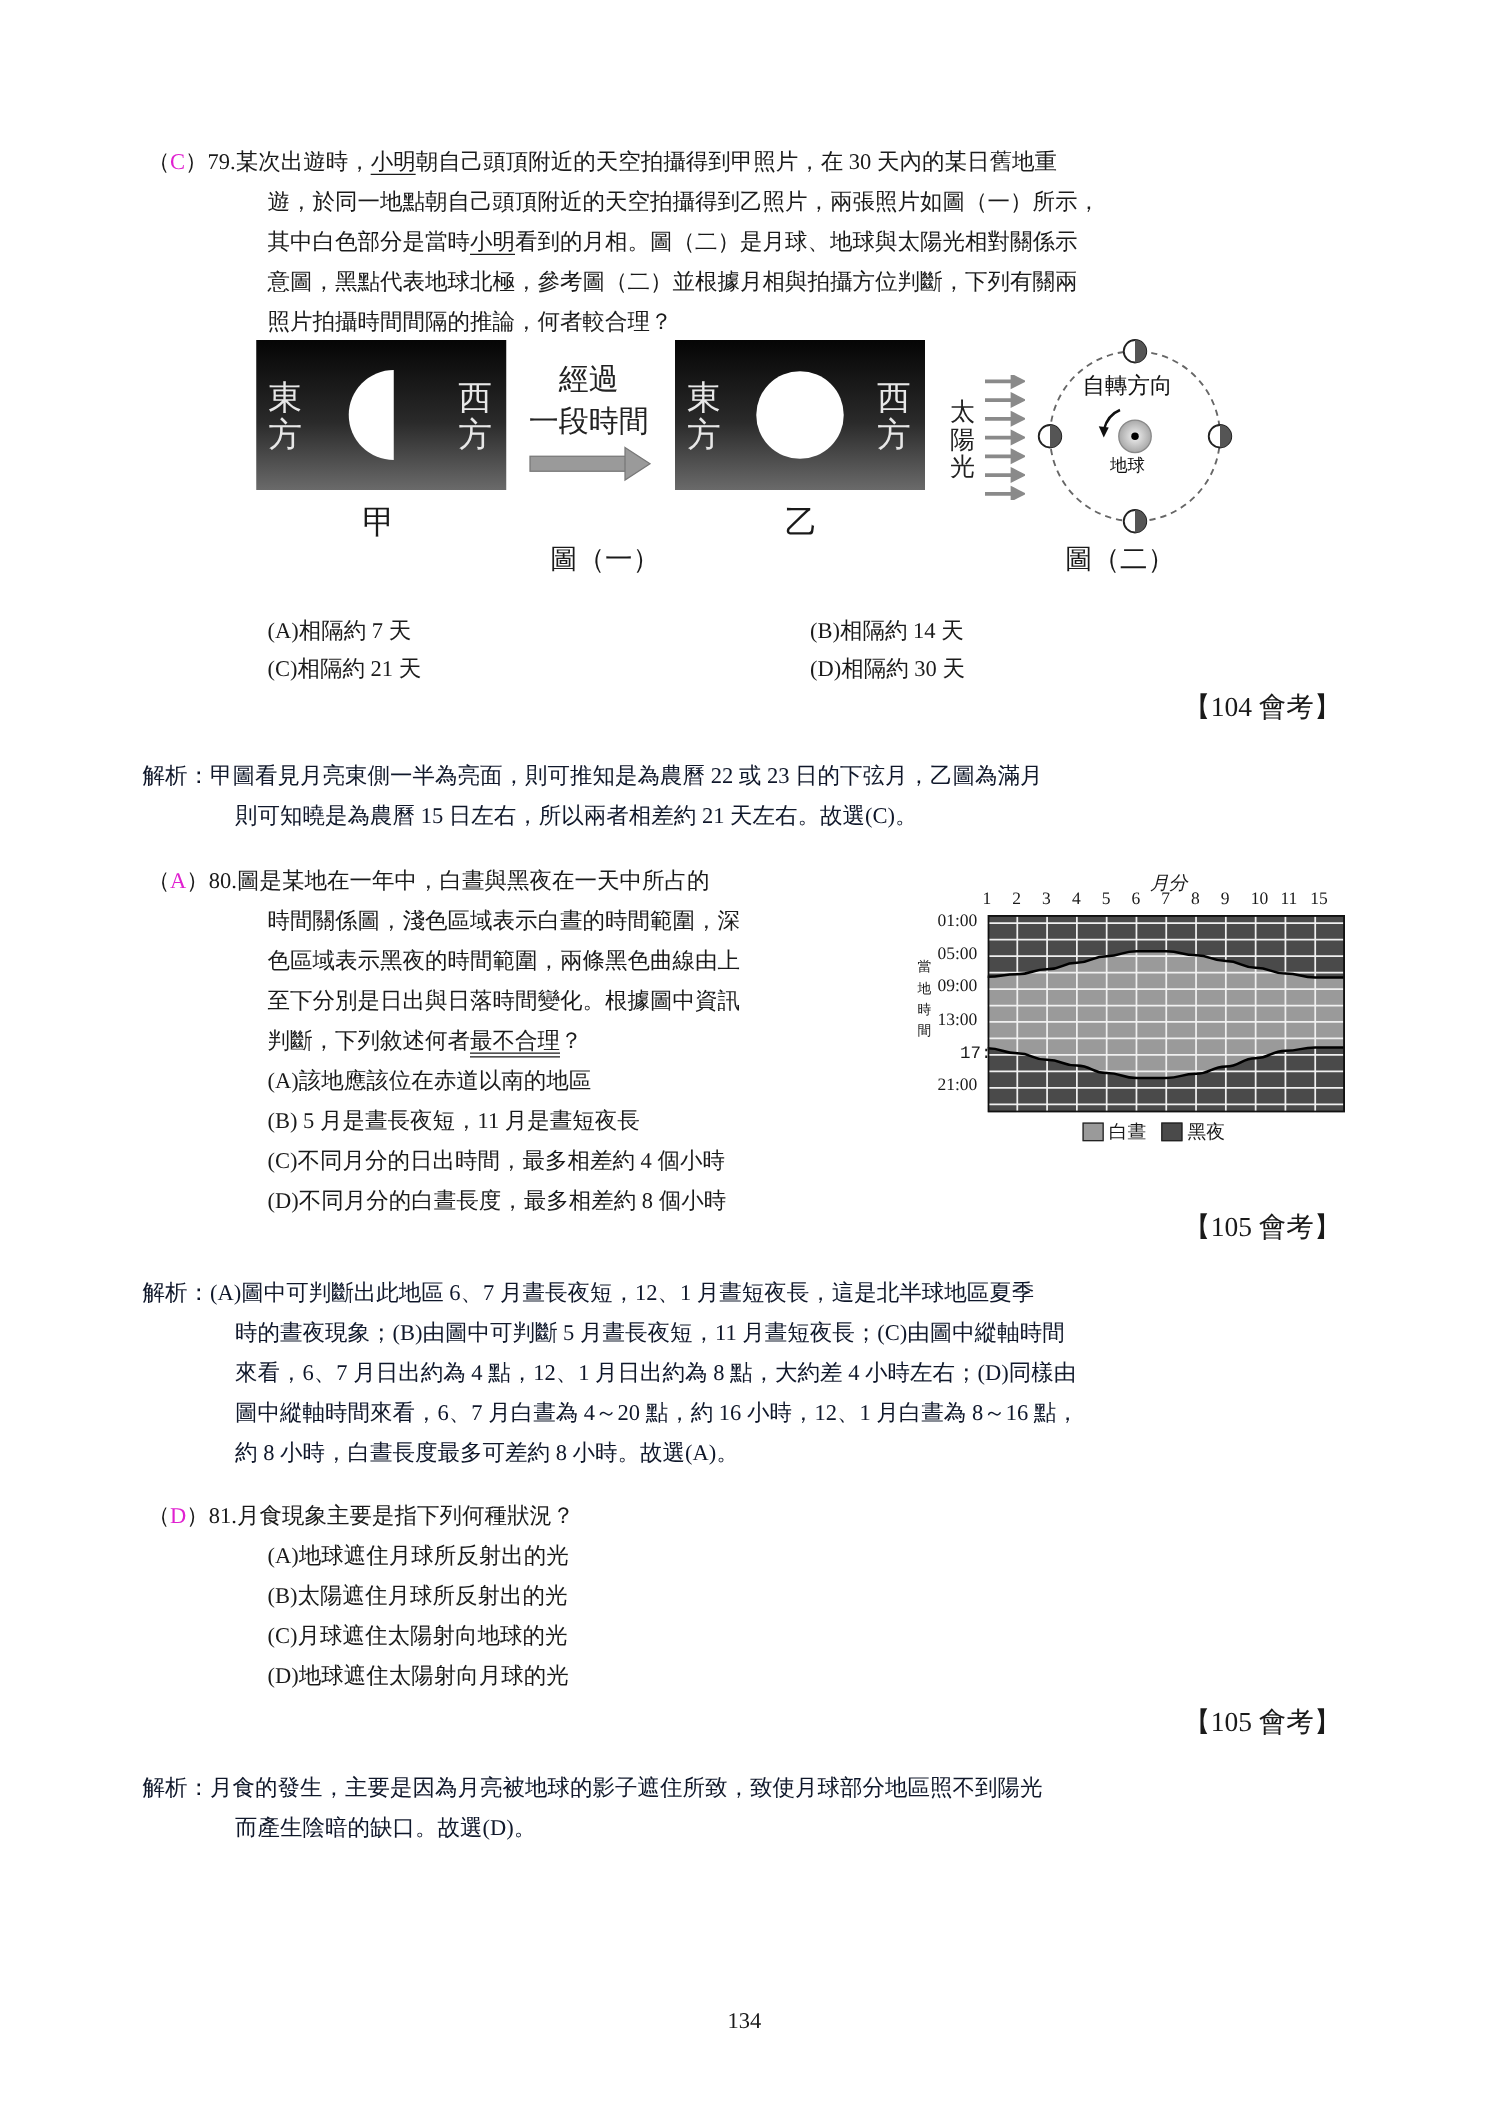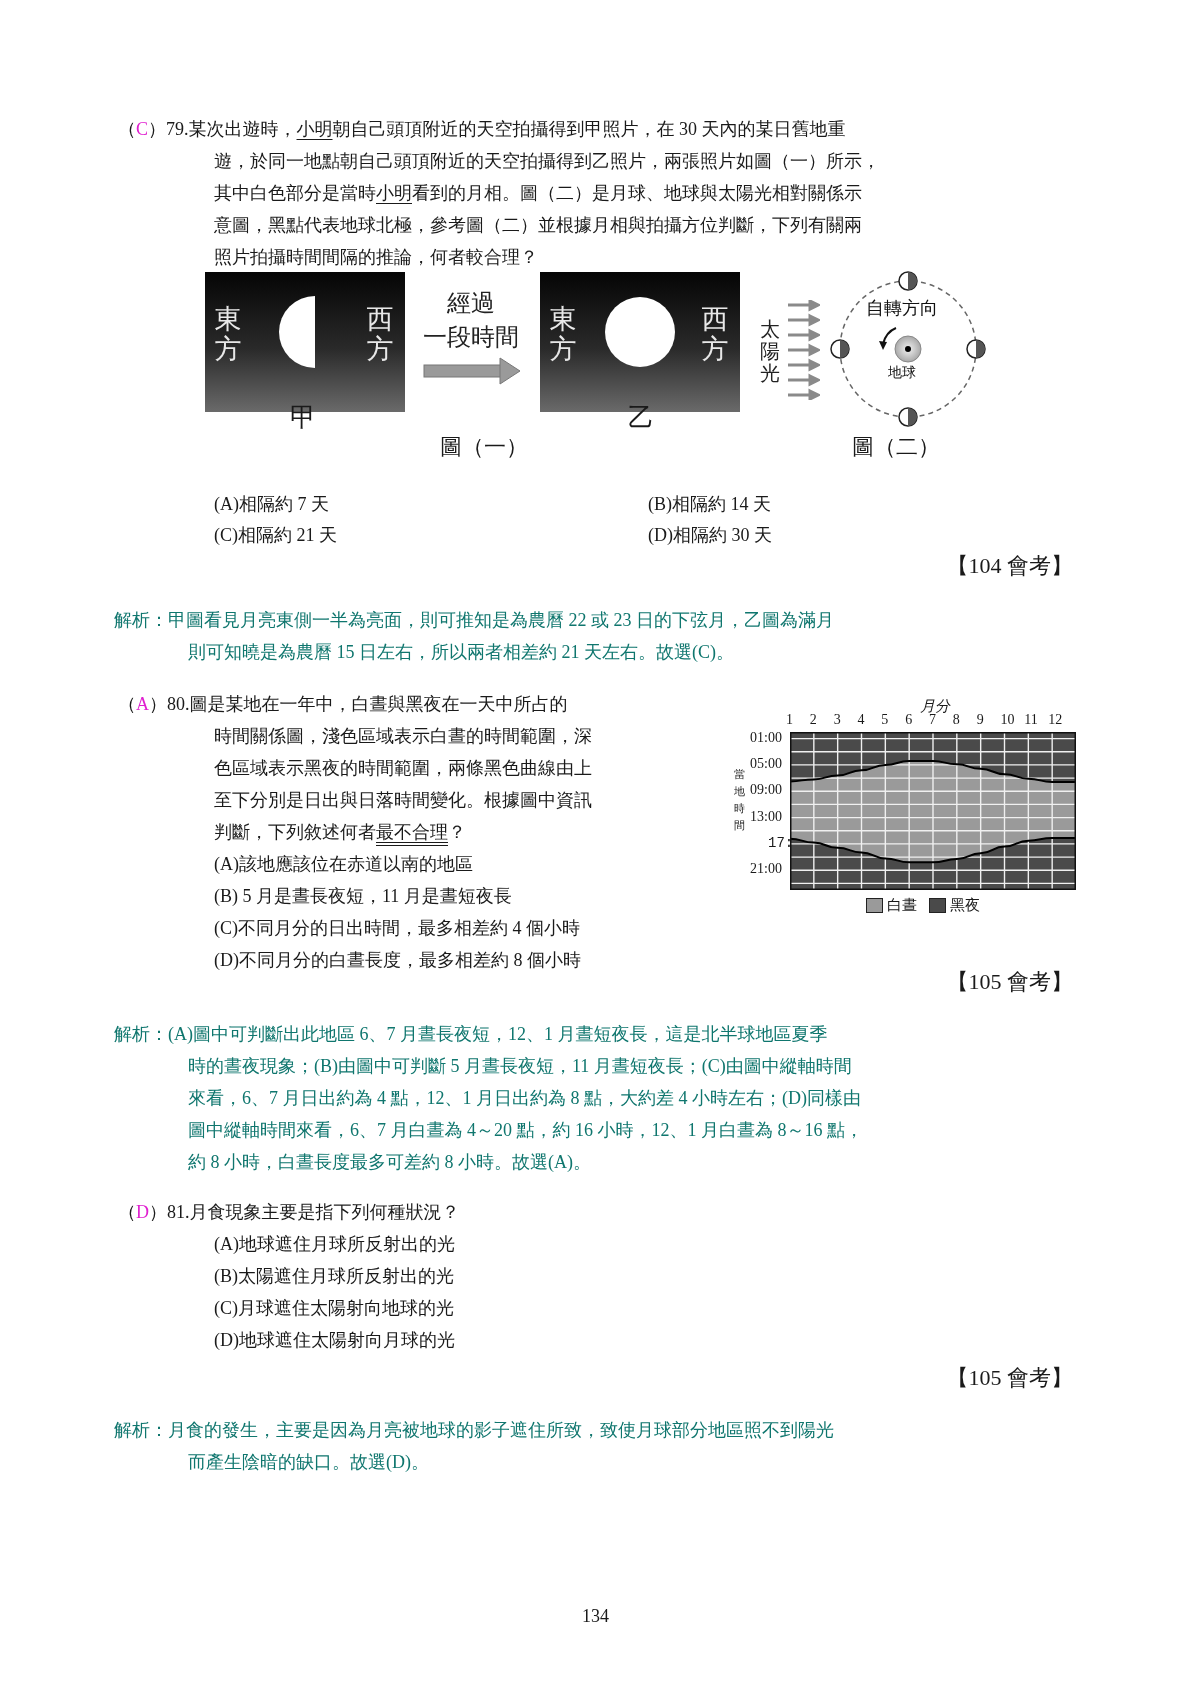--- a/index.html
+++ b/index.html
@@ -1,25 +1,25 @@
 <!DOCTYPE html>
 <html><head>
 <meta charset="utf-8">
 <style>
   html, body { margin: 0; padding: 0; background: #ffffff; }
   body { width: 1191px; height: 1684px; position: relative; overflow: hidden;
          font-family: "Liberation Serif", "DejaVu Serif", serif; color: #1a1a1a; }
   .abs { position: absolute; }
   .line { position: absolute; font-size: 18px; line-height: 32px; white-space: nowrap; }
   .ans { color: #e020d0; }
-  .pink { color: #0f766e; }
+  .pink { color: #0f172a; }
   .u { text-decoration: underline; text-underline-offset: 4px; }
   .uu { text-decoration: underline double; text-underline-offset: 4px; }
   .src { position: absolute; font-size: 22px; line-height: 32px; right: 118px; }
-  .photo { position: absolute; width: 200px; height: 140px;
+  .photo { position: absolute; width: 200px; height: 120px;
            background: linear-gradient(#050505, #2a2a2a 55%, #6a6a6a); }
   .photo .lbl { position: absolute; color: #e8e8e8; font-family: "DejaVu Sans", sans-serif;
                 font-size: 27px; line-height: 30px; width: 30px; text-align: center; }
   .caption { position: absolute; font-family: "DejaVu Sans", sans-serif; font-size: 26px; }
   .fig-cap { position: absolute; font-size: 22px; }
   .chart-lbl { position: absolute; font-size: 14px; font-family: "Liberation Serif", serif; }
 </style>
 </head>
 <body>
 
@@ -146,21 +146,21 @@
         <div class="chart-lbl" style="left: 809.833px; top: 712px;">2</div>
         <div class="chart-lbl" style="left: 833.667px; top: 712px;">3</div>
         <div class="chart-lbl" style="left: 857.5px; top: 712px;">4</div>
         <div class="chart-lbl" style="left: 881.333px; top: 712px;">5</div>
         <div class="chart-lbl" style="left: 905.167px; top: 712px;">6</div>
         <div class="chart-lbl" style="left: 929px; top: 712px;">7</div>
         <div class="chart-lbl" style="left: 952.833px; top: 712px;">8</div>
         <div class="chart-lbl" style="left: 976.667px; top: 712px;">9</div>
         <div class="chart-lbl" style="left: 1000.5px; top: 712px;">10</div>
         <div class="chart-lbl" style="left: 1024.33px; top: 712px;">11</div>
-        <div class="chart-lbl" style="left: 1048.17px; top: 712px;">12</div>
+        <div class="chart-lbl" style="left: 1048.17px; top: 712px;">15</div>
       </div>
     <div id="yticks">
         <div class="chart-lbl" style="left: 750px; top: 729.583px;">01:00</div>
         <div class="chart-lbl" style="left: 750px; top: 755.917px;">05:00</div>
         <div class="chart-lbl" style="left: 750px; top: 782.25px;">09:00</div>
         <div class="chart-lbl" style="left: 750px; top: 808.583px;">13:00</div>
         <div class="chart-lbl" style="left: 768px; top: 834.917px; font-family: Liberation Mono, monospace;">17:00</div>
         <div class="chart-lbl" style="left: 750px; top: 861.25px;">21:00</div>
       </div>
     <div class="chart-lbl" style="left:734px; top:766px; width:16px; font-size:11px; line-height:17px; white-space:normal; word-break:break-all;">當地時間</div>

